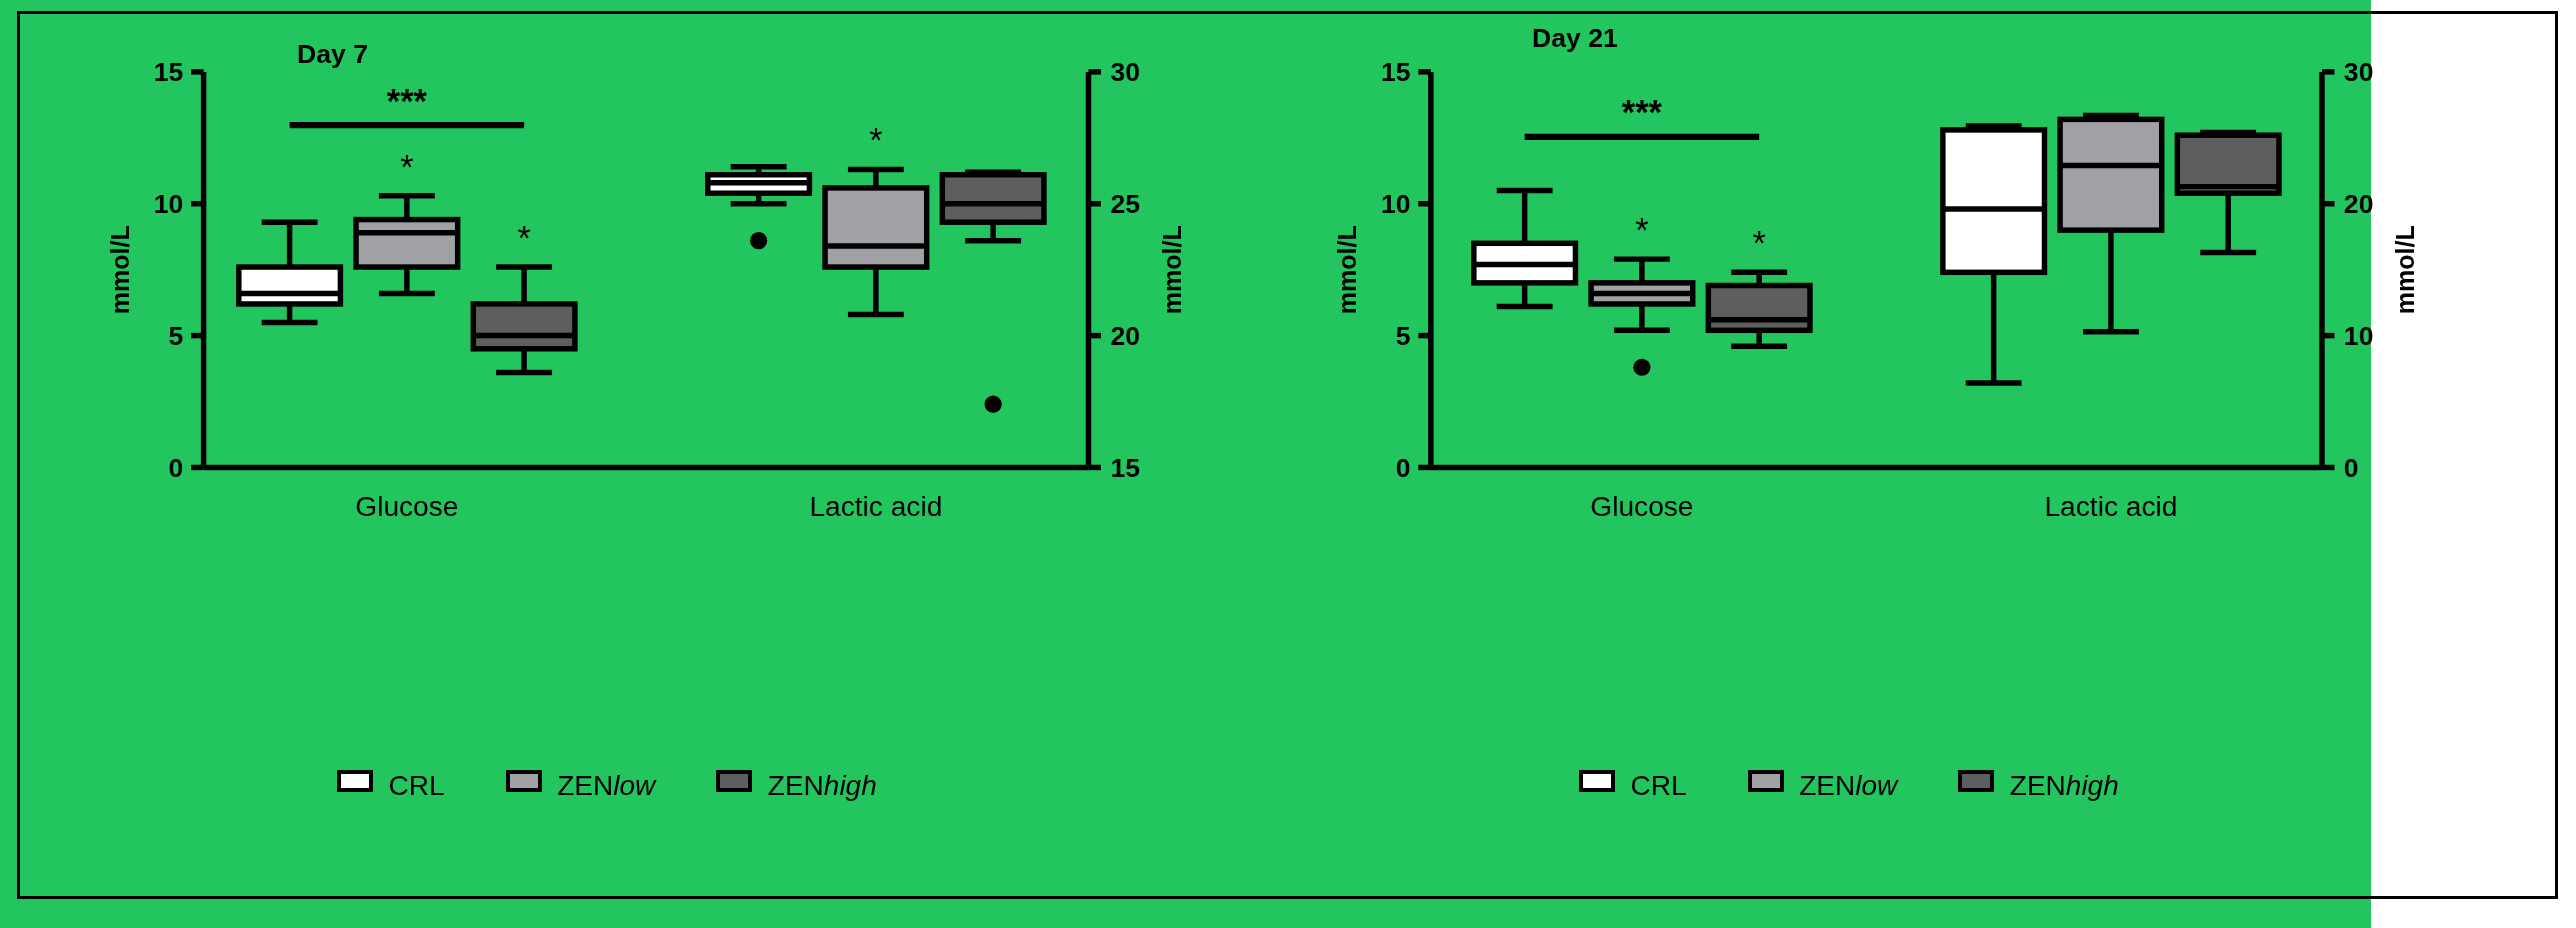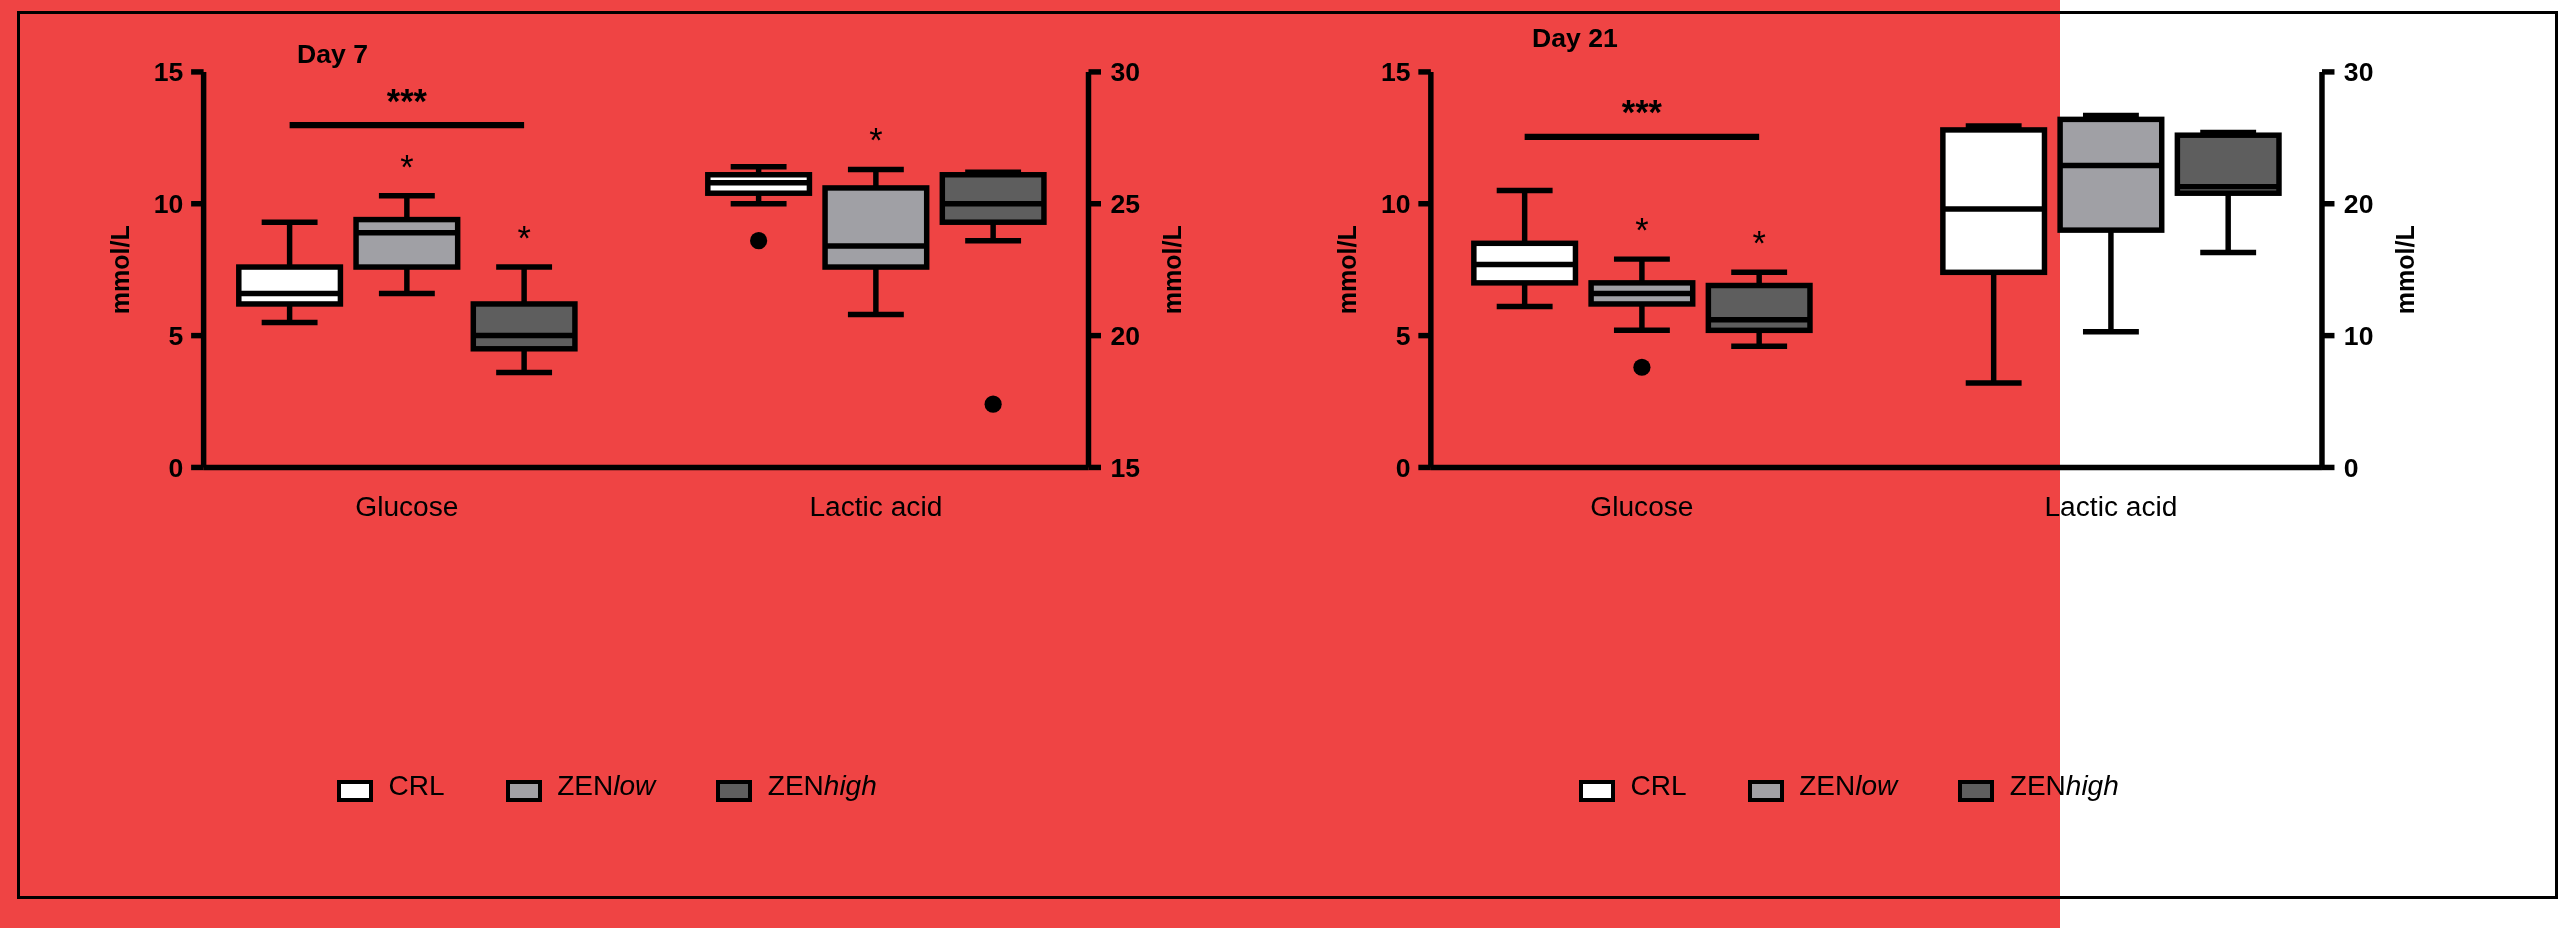--- a/index.html
+++ b/index.html
@@ -1,20 +1,20 @@
 <!DOCTYPE html>
 <html style="font-size:12.5px"><head>
 <meta charset="utf-8">
 <style>
   html,body{margin:0;padding:0;background:#ffffff;}
   body{font-family:"Liberation Sans", sans-serif;}
   #figure{
     position:relative;
-    width:2060px;height:929px;
-    background:#ef4444;
+    width:2371px;height:929px;
+    background:#22c55e;
     box-sizing:border-box;
   }
   #frame{
     position:absolute;
     left:17px;top:11px;
     width:2541px;height:888px;
     border:3.1px solid #000;
     box-sizing:border-box;
   }
   .panel{position:absolute;top:0;height:888px;}
@@ -29,21 +29,21 @@
   .ticklabel{font-family:"Liberation Sans",sans-serif;font-size:34px;font-weight:bold;fill:#000;}
   .catlabel{font-family:"Liberation Sans",sans-serif;font-size:36px;fill:#000;}
   .axis-title{font-family:"Liberation Sans",sans-serif;font-size:32px;font-weight:bold;fill:#000;}
   .boxline{stroke:#000;stroke-width:7;}
   .whisker{stroke:#000;stroke-width:7;}
   .sig{font-family:"Liberation Sans",sans-serif;font-size:44px;font-weight:bold;fill:#000;}
   .sig-small{font-family:"Liberation Sans",sans-serif;font-size:44px;fill:#000;}
   .legend-label{font-family:"Liberation Sans",sans-serif;font-size:28px;fill:#000;}
   .legend-label i{}
   .legend-row{position:absolute;display:flex;align-items:center;gap:0;}
-  .legend-item{display:flex;align-items:flex-end;}
+  .legend-item{display:flex;align-items:flex-start;}
   .swatch{width:36px;height:22px;border:4.7px solid #000;box-sizing:border-box;}
 </style>
 </head>
 <body>
 
 <div id="figure">
   <div id="frame"></div>
 
   <div class="panel" id="panel-left" style="left:102px;width:1110px;">
     <div class="panel-title" id="title-left" style="left:195px;top:39px;">Day 7</div>

